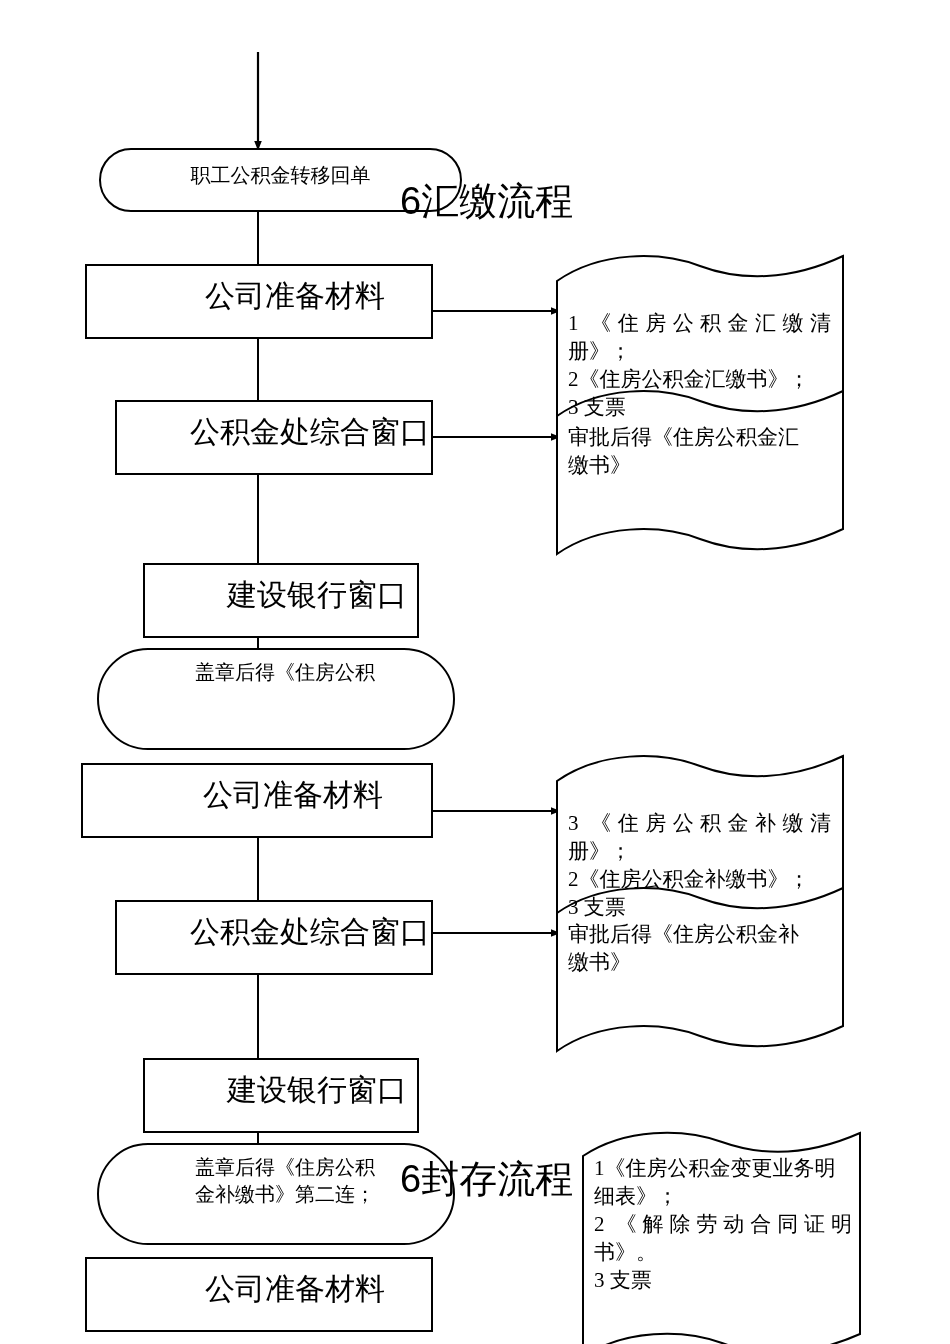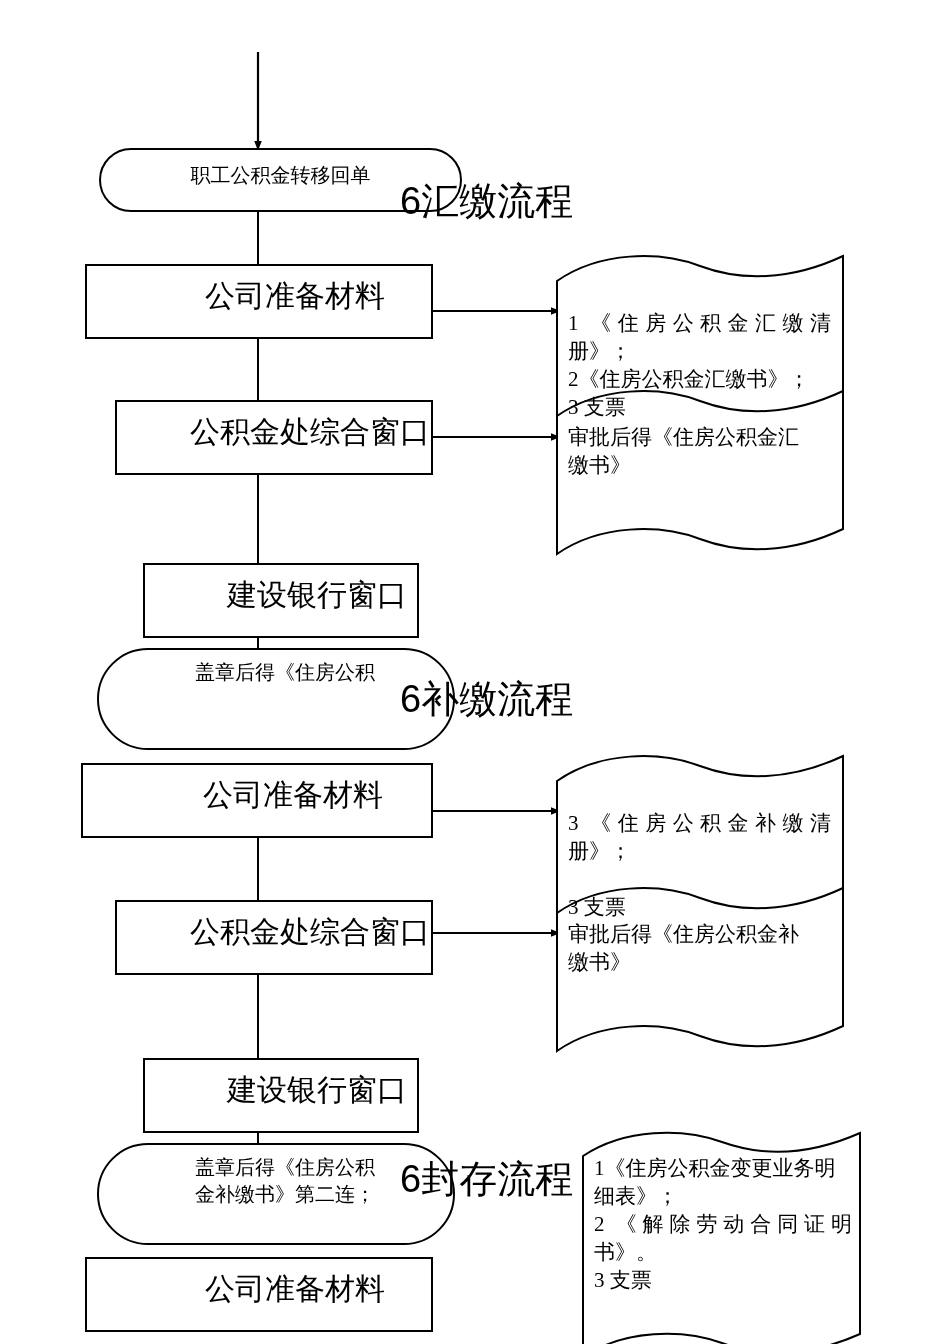--- a/index.html
+++ b/index.html
@@ -85,31 +85,31 @@
   <div class="lbl term-label" style="left:160px;top:645px;width:250px;">盖章后得《住房公积</div>
 
   <div class="lbl doc-label doc-just" style="left:568px;top:294px;width:263px;">1 《住房公积金汇缴清</div>
   <div class="lbl doc-label" style="left:568px;top:322px;width:263px;">册》；</div>
   <div class="lbl doc-label" style="left:568px;top:350px;width:280px;">2《住房公积金汇缴书》；</div>
   <div class="lbl doc-label" style="left:568px;top:378px;width:263px;">3 支票</div>
 
   <div class="lbl doc-label" style="left:568px;top:408px;width:272px;">审批后得《住房公积金汇</div>
   <div class="lbl doc-label" style="left:568px;top:436px;width:272px;">缴书》</div>
 
-  <div class="lbl section-title" style="left:400px;top:661px;"><span>6</span><span>补缴流程</span></div>
 
   <div class="lbl box-label" style="left:82px;top:761px;width:350px;">公司准备材料</div>
   <div class="lbl box-label" style="left:116px;top:898px;width:316px;">公积金处综合窗口</div>
   <div class="lbl box-label" style="left:144px;top:1056px;width:274px;">建设银行窗口</div>
 
   <div class="lbl term-label" style="left:160px;top:1140px;width:250px;">盖章后得《住房公积</div>
   <div class="lbl term-label" style="left:160px;top:1167px;width:250px;">金补缴书》第二连；</div>
 
   <div class="lbl doc-label doc-just" style="left:568px;top:794px;width:263px;">3 《住房公积金补缴清</div>
   <div class="lbl doc-label" style="left:568px;top:822px;width:263px;">册》；</div>
+  <div class="lbl doc-label" style="left:568px;top:850px;width:280px;">2《住房公积金补缴书》；</div>
   <div class="lbl doc-label" style="left:568px;top:878px;width:263px;">3 支票</div>
 
   <div class="lbl doc-label" style="left:568px;top:905px;width:272px;">审批后得《住房公积金补</div>
   <div class="lbl doc-label" style="left:568px;top:933px;width:272px;">缴书》</div>
 
   <div class="lbl section-title" style="left:400px;top:1141px;"><span>6</span><span>封存流程</span></div>
 
   <div class="lbl box-label" style="left:86px;top:1255px;width:346px;">公司准备材料</div>
 
   <div class="lbl doc-label" style="left:594px;top:1139px;width:258px;">1《住房公积金变更业务明</div>

